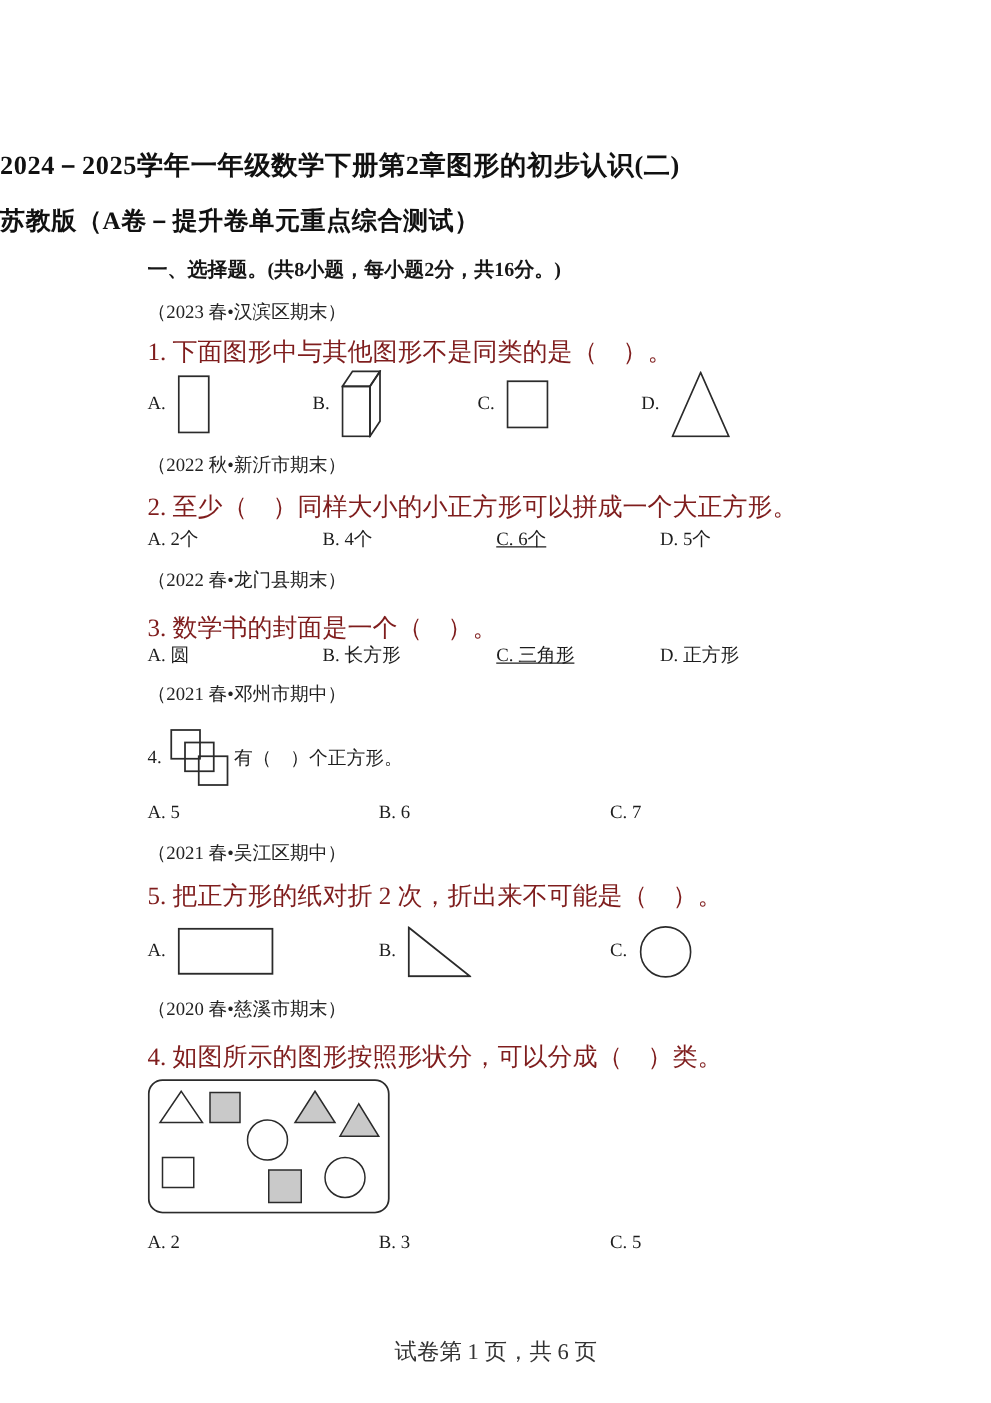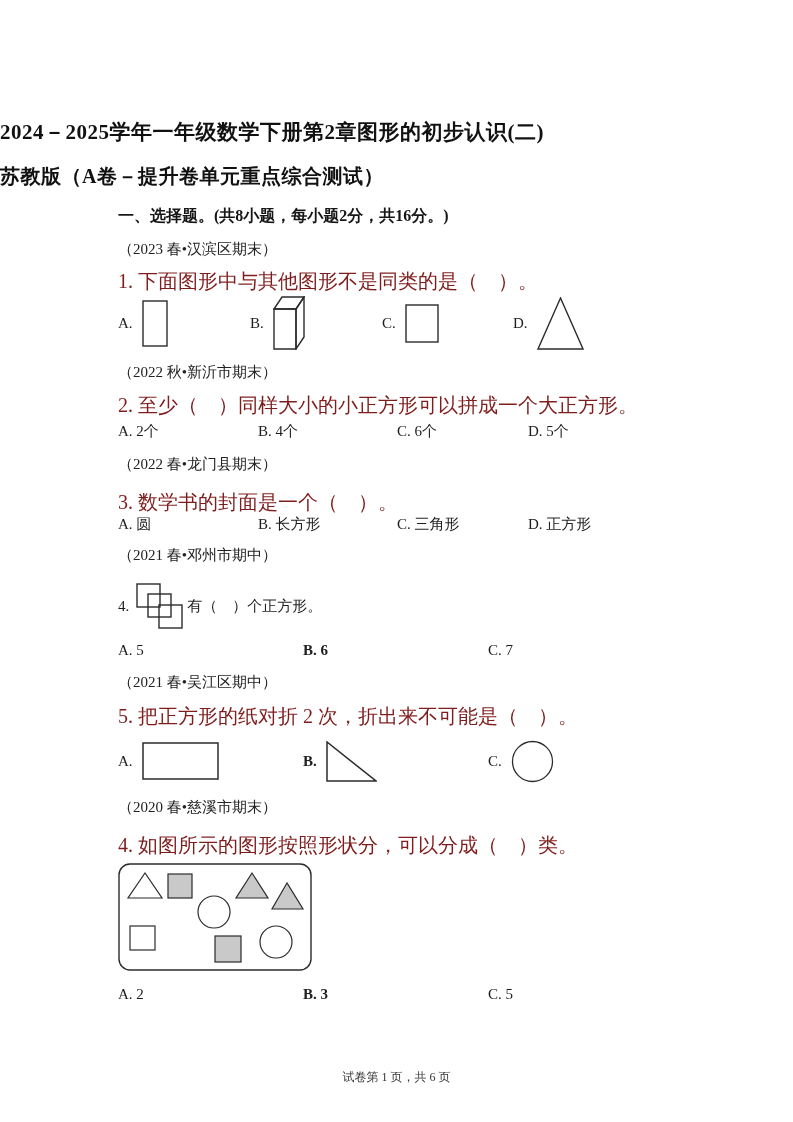--- a/index.html
+++ b/index.html
@@ -16,34 +16,34 @@
   .title.l1{top:118px;font-size:21px;letter-spacing:0.5px;}
   .title.l2{top:163px;font-size:20px;letter-spacing:0.5px;}
   .section{top:206px;font-size:16px;font-weight:bold;color:#161616;}
   .src{font-size:15px;color:#222;}
   .stem{font-size:20px;color:#7f1d1d;}
   .opts{display:flex;align-items:center;font-size:15px;}
   .opts .opt{display:flex;align-items:center;}
   
   .cols4 .opt:nth-child(1){width:140px;}
   .cols4 .opt:nth-child(2){width:139px;}
-  .cols4 .opt:nth-child(3){width:131px;}
+  .cols4 .opt:nth-child(3){width:131px;text-decoration:underline;}
   
   .cols4s .opt:nth-child(1){width:132px;}
   .cols4s .opt:nth-child(2){width:132px;}
   .cols4s .opt:nth-child(3){width:131px;}
   
   .cols3 .opt:nth-child(1){width:185px;}
-  .cols3 .opt:nth-child(2){width:185px;font-weight:bold;}
+  .cols3 .opt:nth-child(2){width:185px;}
   .olabel{margin-right:9px;white-space:nowrap;}
   .shape-svg{display:block;}
   .q4row{display:flex;align-items:center;font-size:15px;}
   .q4row .num{margin-right:6px;}
   .q4row .fig{margin-right:3px;}
-  .footer{position:absolute;left:0;top:1069px;width:793px;text-align:center;font-size:12px;color:#333;}
+  .footer{position:absolute;left:0;top:1069px;width:793px;text-align:center;font-size:18px;color:#333;}
   svg{shape-rendering:geometricPrecision;}
 </style>
 </head>
 <body>
 
 <div class="page">
 
   <div class="title l1">2024－2025学年一年级数学下册第2章图形的初步认识(二)</div>
   <div class="title l2">苏教版（A卷－提升卷单元重点综合测试）</div>
   <div class="abs section">一、选择题。(共8小题，每小题2分，共16分。)</div>

